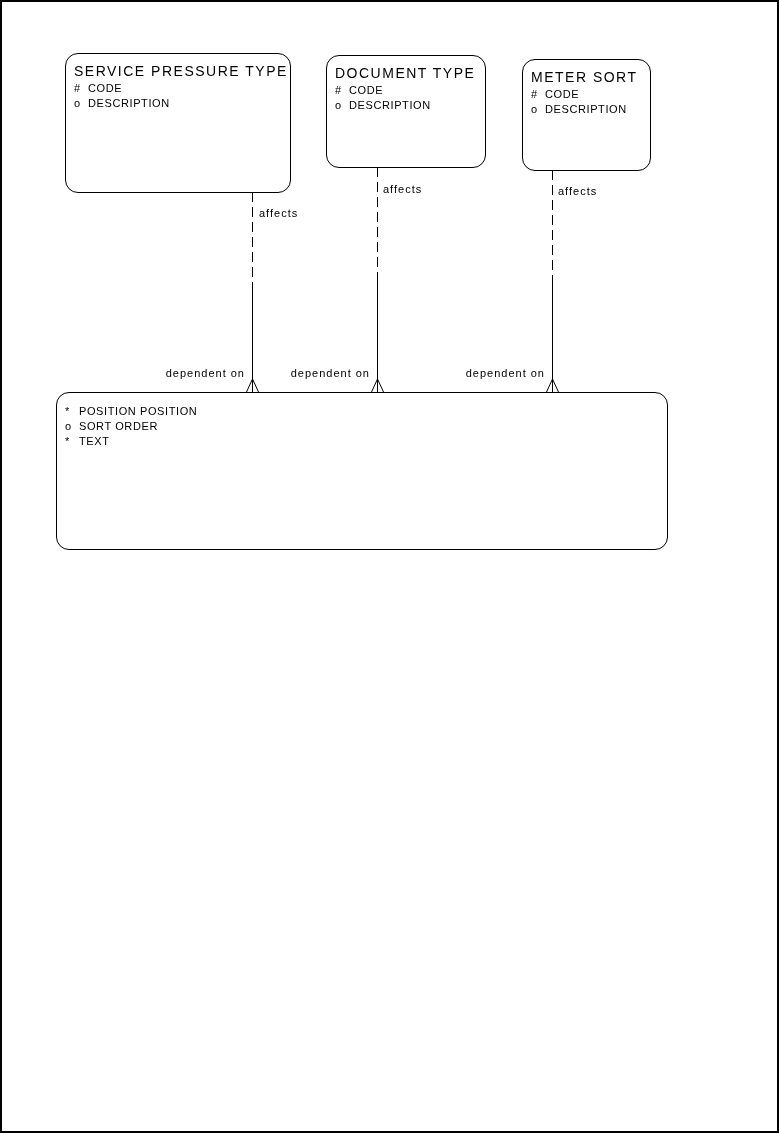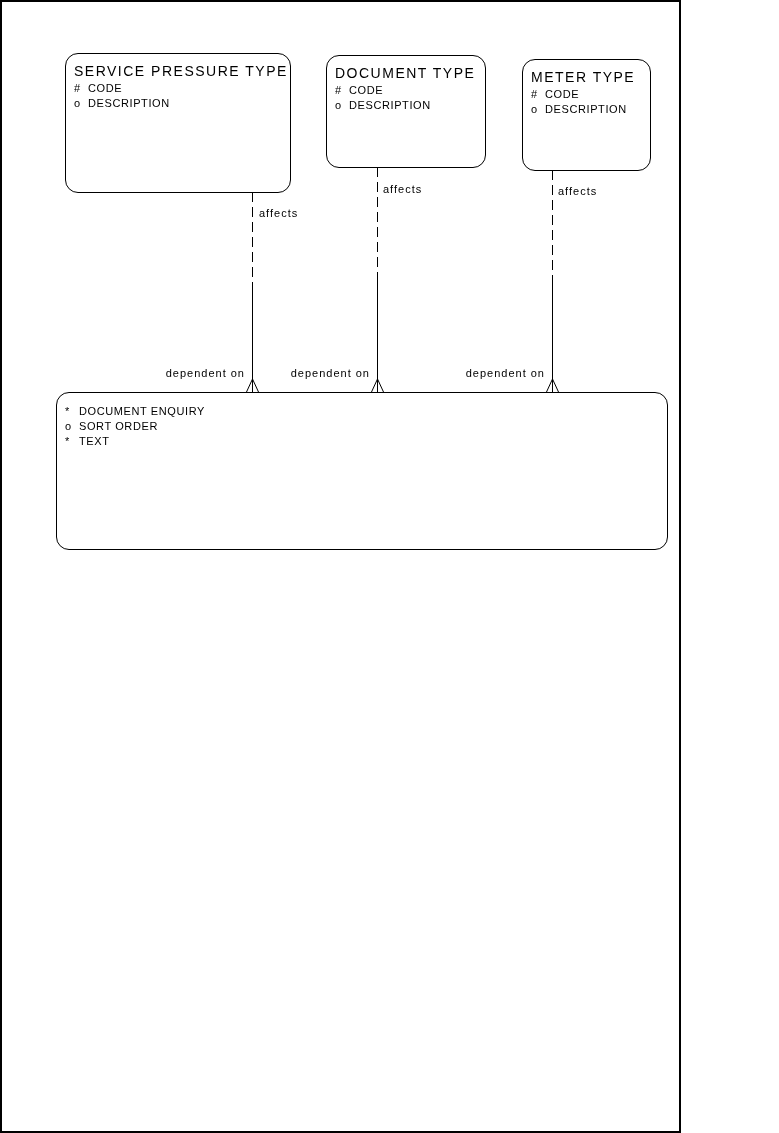--- a/index.html
+++ b/index.html
@@ -3,21 +3,21 @@
 <meta charset="utf-8">
 <style>
   * { margin: 0; padding: 0; box-sizing: border-box; }
   html, body { background: #ffffff; }
   body {
     font-family: "Liberation Sans", "DejaVu Sans", sans-serif;
     color: #000000;
   }
   .page {
     position: relative;
-    width: 681px;
+    width: 779px;
     height: 1133px;
     background: #ffffff;
     border: 2px solid #000000;
     overflow: hidden;
   }
   .connector-layer {
     position: absolute;
     left: 0; top: 0;
     width: 779px; height: 1133px;
     pointer-events: none;
@@ -123,38 +123,38 @@
         <span class="attr-name">CODE</span>
       </div>
       <div class="attr-row">
         <span class="attr-prefix">o</span>
         <span class="attr-name">DESCRIPTION</span>
       </div>
     </div>
   </div>
 
   <div class="entity" id="entity-2">
-    <div class="entity-title">METER TYPE</div>
+    <div class="entity-title">METER SORT</div>
     <div class="entity-attrs">
       <div class="attr-row">
         <span class="attr-prefix">#</span>
         <span class="attr-name">CODE</span>
       </div>
       <div class="attr-row">
         <span class="attr-prefix">o</span>
         <span class="attr-name">DESCRIPTION</span>
       </div>
     </div>
   </div>
 
   <div class="entity" id="entity-3">
     <div class="entity-attrs">
       <div class="attr-row">
         <span class="attr-prefix">*</span>
-        <span class="attr-name">DOCUMENT ENQUIRY</span>
+        <span class="attr-name">POSITION POSITION</span>
       </div>
       <div class="attr-row">
         <span class="attr-prefix">o</span>
         <span class="attr-name">SORT ORDER</span>
       </div>
       <div class="attr-row">
         <span class="attr-prefix">*</span>
         <span class="attr-name">TEXT</span>
       </div>
     </div>

